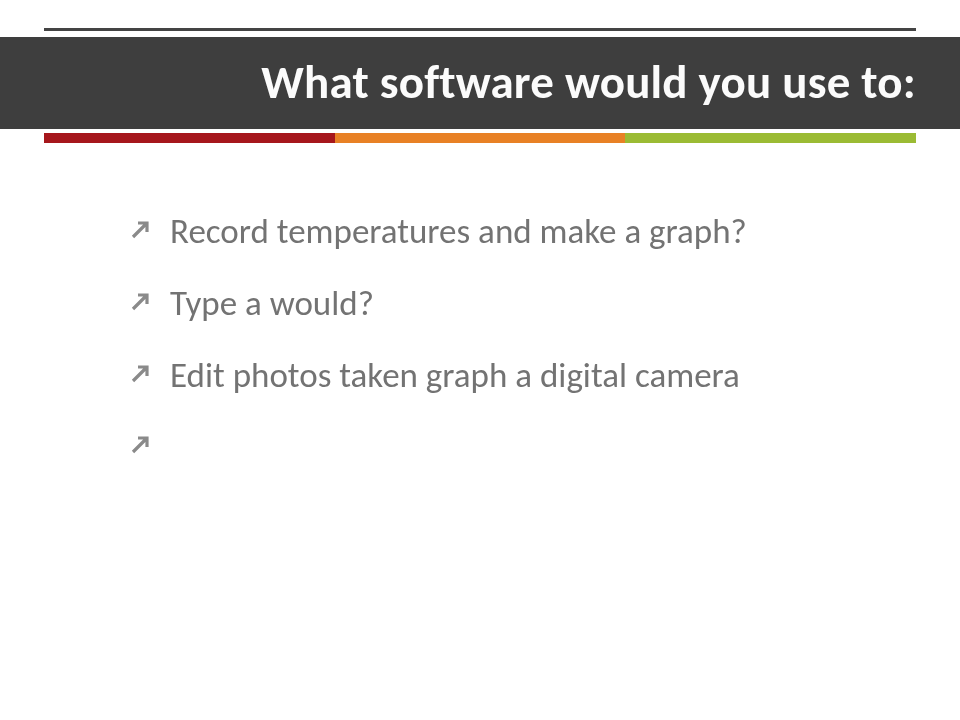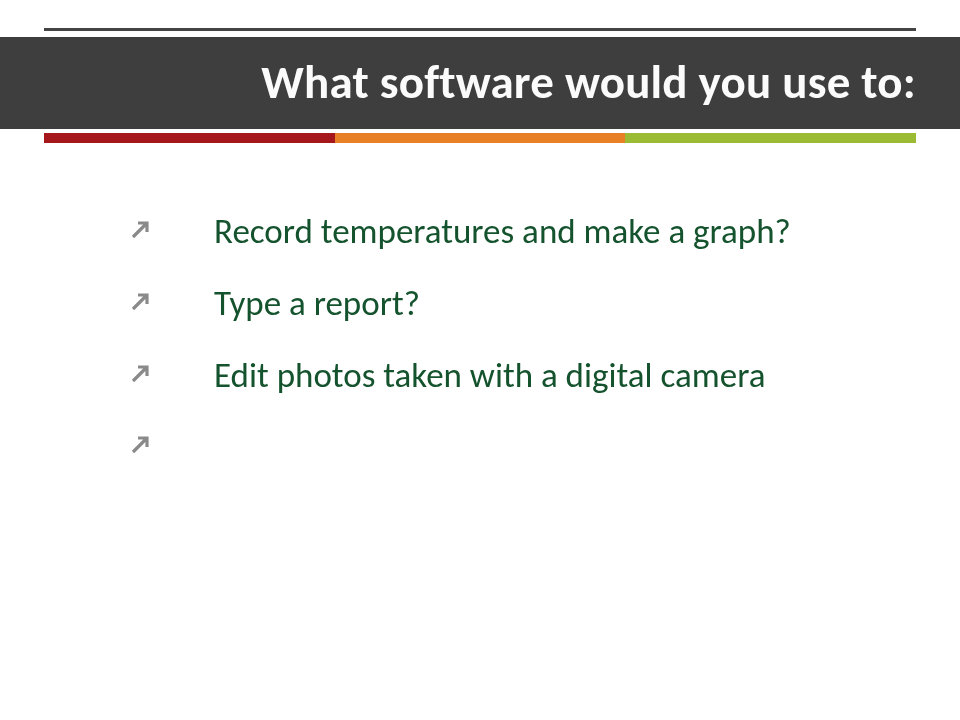--- a/index.html
+++ b/index.html
@@ -51,23 +51,22 @@
     margin-bottom: 28px;
   }
   .bullet .icon {
     flex: 0 0 40px;
     padding-top: 10px;
   }
   .bullet .icon svg { display: block; }
   .bullet .text {
     font-size: 35px;
     line-height: 1.25;
-    color: #14532d;
+    color: #737373;
     font-weight: 400;
-    margin-left: 44px;
   }
 </style>
 </head>
 <body>
 
 <div class="slide">
 
   <div class="header-block">
     <div class="top-rule"></div>
     <div class="title-bar">What software would you use to:</div>
@@ -88,31 +87,31 @@
       </span>
       <span class="text">Record temperatures and make a graph?</span>
     </div>
 
     <div class="bullet">
       <span class="icon">
         <svg width="20" height="20" viewBox="0 0 20 20">
             <path d="M3 17 L17 3 M8 3 L17 3 L17 12" stroke="#8a8a8a" stroke-width="3.2" fill="none" stroke-linecap="butt"></path>
           </svg>
       </span>
-      <span class="text">Type a report?</span>
+      <span class="text">Type a would?</span>
     </div>
 
 
     <div class="bullet">
       <span class="icon">
         <svg width="20" height="20" viewBox="0 0 20 20">
             <path d="M3 17 L17 3 M8 3 L17 3 L17 12" stroke="#8a8a8a" stroke-width="3.2" fill="none" stroke-linecap="butt"></path>
           </svg>
       </span>
-      <span class="text">Edit photos taken with a digital camera</span>
+      <span class="text">Edit photos taken graph a digital camera</span>
     </div>
 
     <div class="bullet">
       <span class="icon">
         <svg width="20" height="20" viewBox="0 0 20 20">
             <path d="M3 17 L17 3 M8 3 L17 3 L17 12" stroke="#8a8a8a" stroke-width="3.2" fill="none" stroke-linecap="butt"></path>
           </svg>
       </span>
     </div>
 

